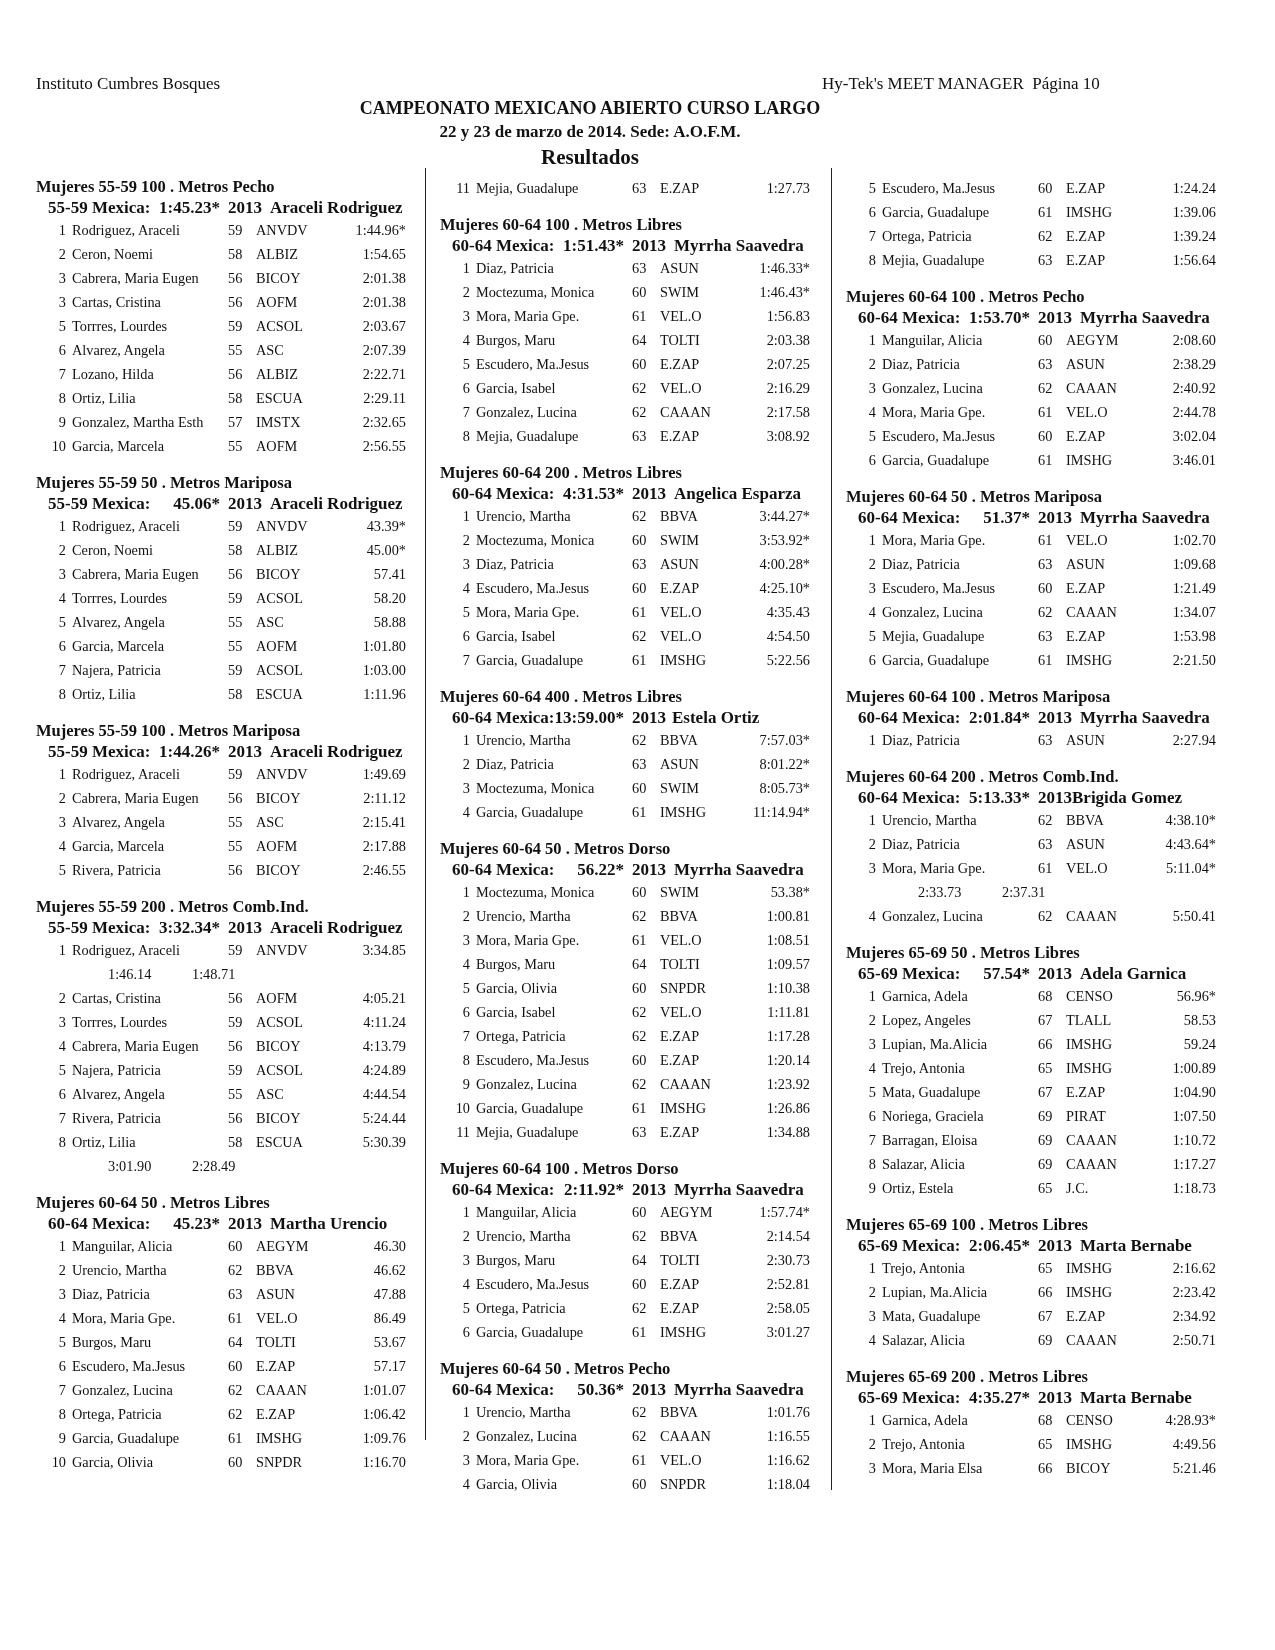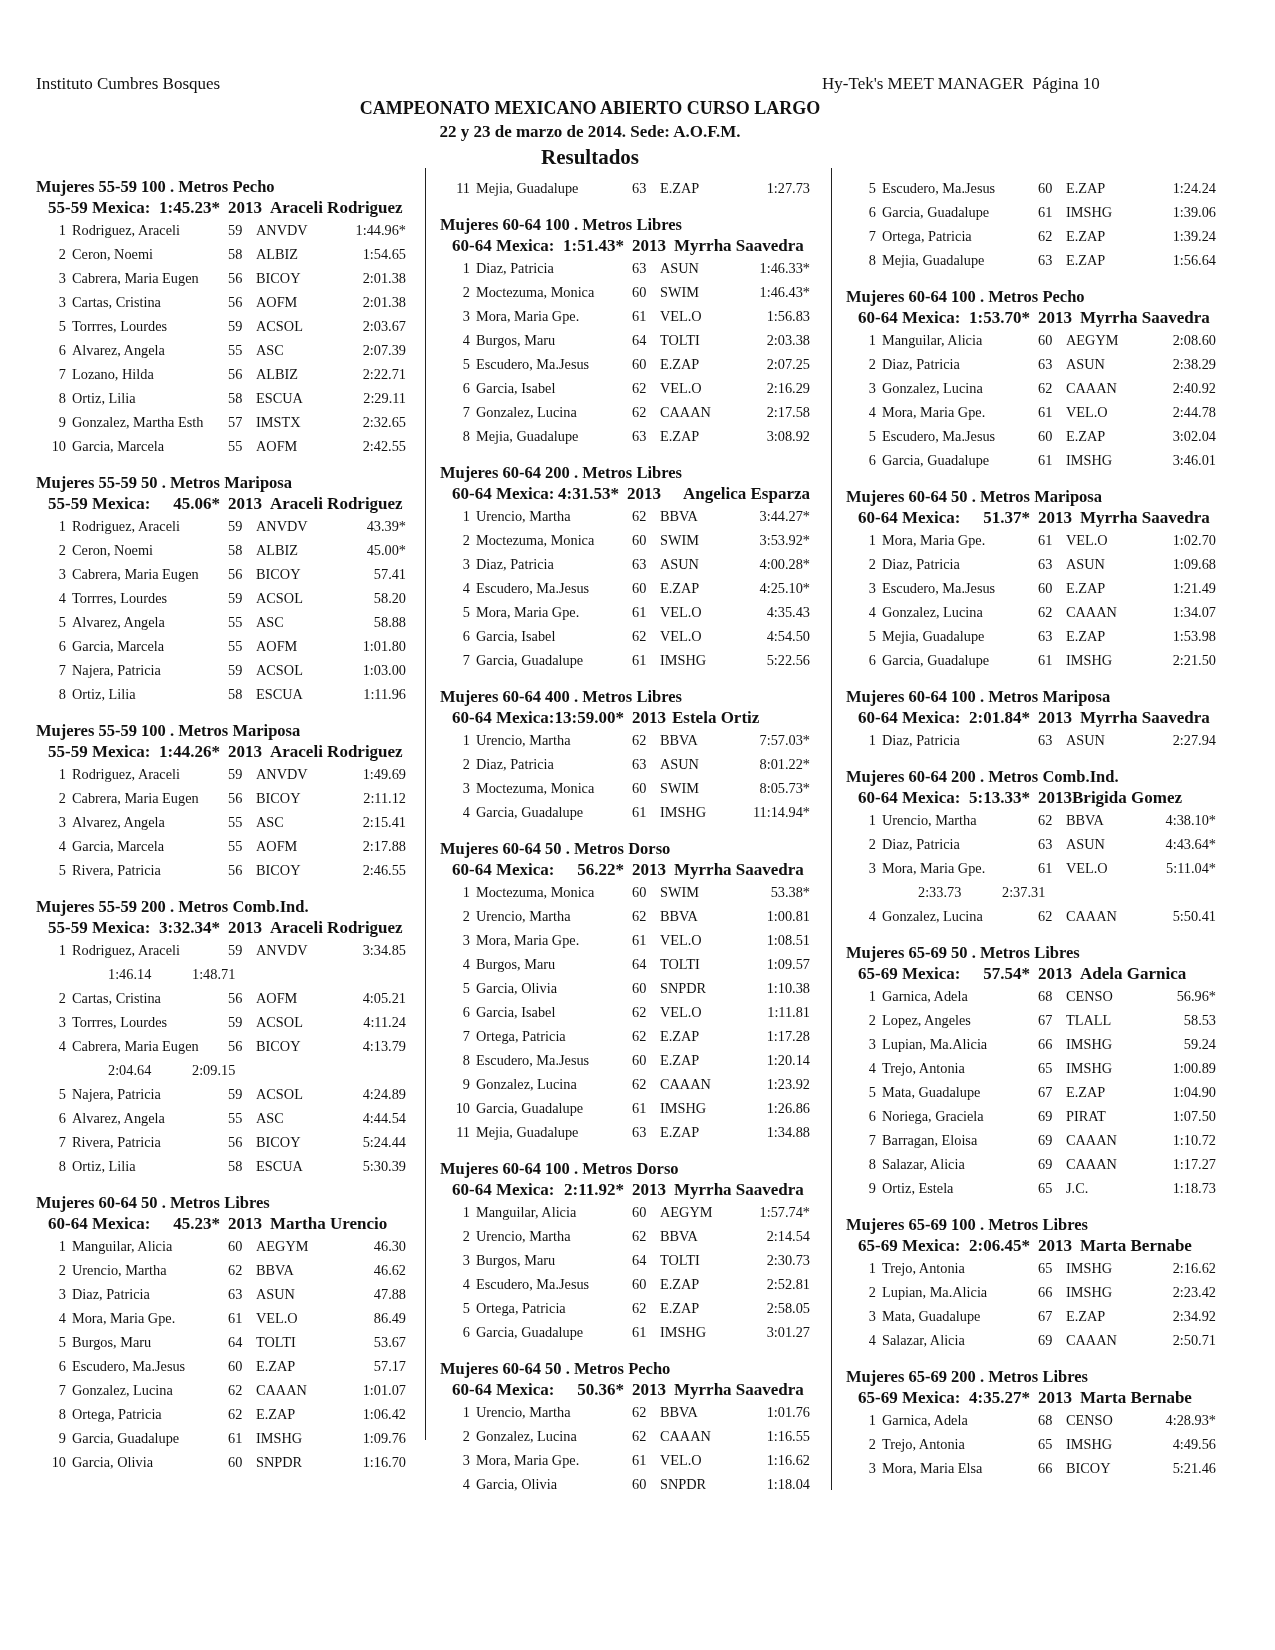--- a/index.html
+++ b/index.html
@@ -113,21 +113,21 @@
         <span class="nm">Gonzalez, Martha Esth</span>
         <span class="ag">57</span>
         <span class="tm">IMSTX</span>
         <span class="tt">2:32.65</span>
       </div>
       <div class="row">
         <span class="pl">10</span>
         <span class="nm">Garcia, Marcela</span>
         <span class="ag">55</span>
         <span class="tm">AOFM</span>
-        <span class="tt">2:42.55</span>
+        <span class="tt">2:56.55</span>
       </div>
     </div>
     <div class="event">
       <div class="ev-title">Mujeres 55-59 50 . Metros Mariposa</div>
       <div class="ev-rec">
         <span class="rlab">55-59 Mexica:</span>
         <span class="rtime">45.06*</span>
         <span class="ryear">2013</span>
         <span class="rhold" style="padding-left: 8px;">Araceli Rodriguez</span>
       </div>
@@ -265,24 +265,20 @@
         <span class="tm">ACSOL</span>
         <span class="tt">4:11.24</span>
       </div>
       <div class="row">
         <span class="pl">4</span>
         <span class="nm">Cabrera, Maria Eugen</span>
         <span class="ag">56</span>
         <span class="tm">BICOY</span>
         <span class="tt">4:13.79</span>
       </div>
-      <div class="split">
-        <span>2:04.64</span>
-        <span>2:09.15</span>
-      </div>
       <div class="row">
         <span class="pl">5</span>
         <span class="nm">Najera, Patricia</span>
         <span class="ag">59</span>
         <span class="tm">ACSOL</span>
         <span class="tt">4:24.89</span>
       </div>
       <div class="row">
         <span class="pl">6</span>
         <span class="nm">Alvarez, Angela</span>
@@ -297,20 +293,24 @@
         <span class="tm">BICOY</span>
         <span class="tt">5:24.44</span>
       </div>
       <div class="row">
         <span class="pl">8</span>
         <span class="nm">Ortiz, Lilia</span>
         <span class="ag">58</span>
         <span class="tm">ESCUA</span>
         <span class="tt">5:30.39</span>
       </div>
+      <div class="split">
+        <span>3:01.90</span>
+        <span>2:28.49</span>
+      </div>
     </div>
     <div class="event">
       <div class="ev-title">Mujeres 60-64 50 . Metros Libres</div>
       <div class="ev-rec">
         <span class="rlab">60-64 Mexica:</span>
         <span class="rtime">45.23*</span>
         <span class="ryear">2013</span>
         <span class="rhold" style="padding-left: 8px;">Martha Urencio</span>
       </div>
       <div class="row">
@@ -459,21 +459,21 @@
         <span class="tm">E.ZAP</span>
         <span class="tt">3:08.92</span>
       </div>
     </div>
     <div class="event">
       <div class="ev-title">Mujeres 60-64 200 . Metros Libres</div>
       <div class="ev-rec">
         <span class="rlab">60-64 Mexica:</span>
         <span class="rtime">4:31.53*</span>
         <span class="ryear">2013</span>
-        <span class="rhold" style="padding-left: 22px;">Angelica Esparza</span>
+        <span class="rhold" style="padding-left: 8px;">Angelica Esparza</span>
       </div>
       <div class="row">
         <span class="pl">1</span>
         <span class="nm">Urencio, Martha</span>
         <span class="ag">62</span>
         <span class="tm">BBVA</span>
         <span class="tt">3:44.27*</span>
       </div>
       <div class="row">
         <span class="pl">2</span>

